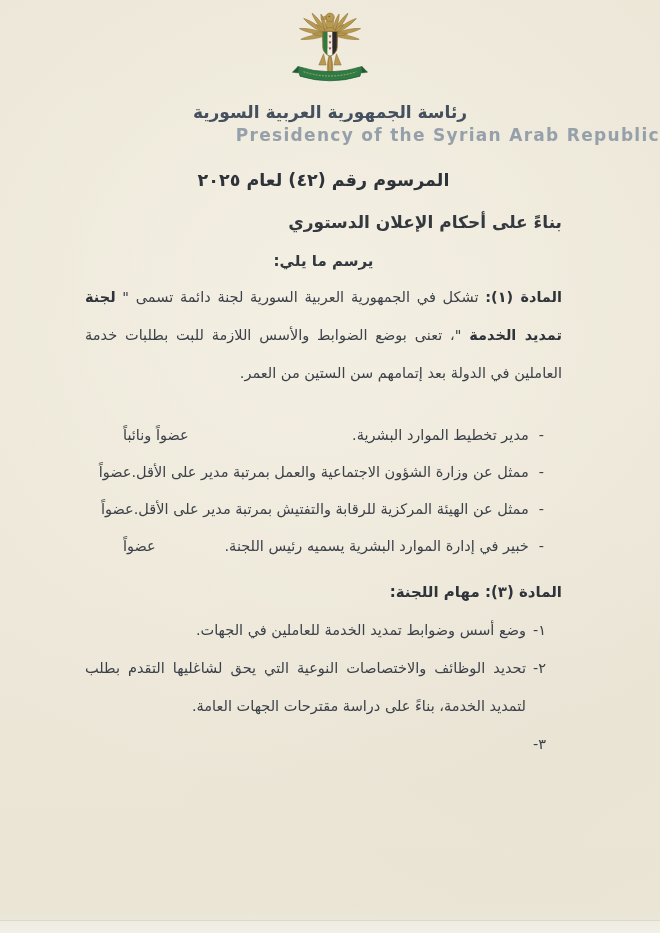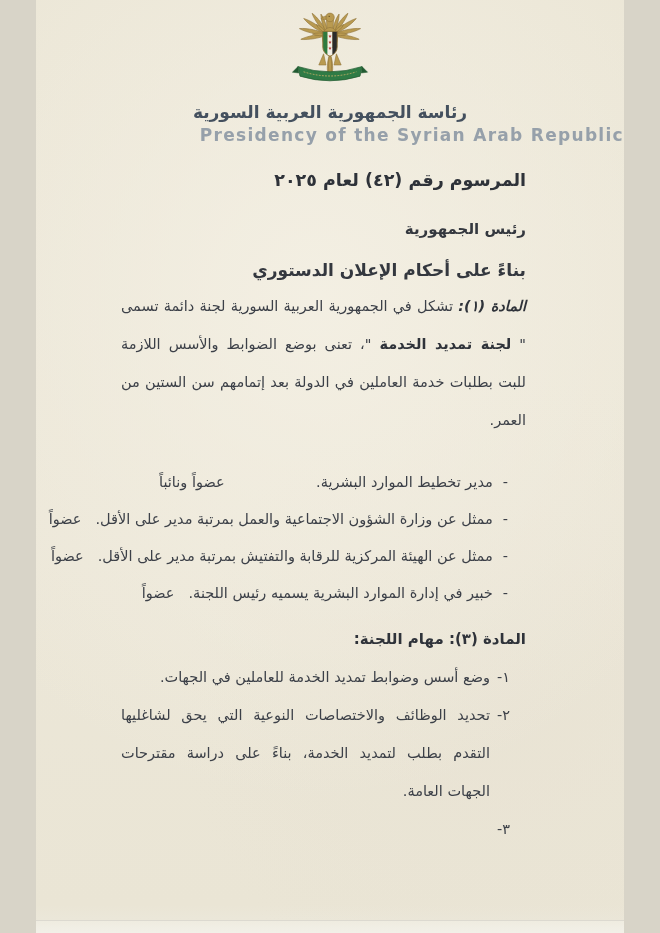--- a/index.html
+++ b/index.html
@@ -1,20 +1,20 @@
 <!DOCTYPE html>
 <html dir="rtl" lang="ar"><head>
 <meta charset="utf-8">
 <style>
   * { margin:0; padding:0; box-sizing:border-box; }
   html,body { background:#d8d4c8; }
   body { font-family:"DejaVu Sans", sans-serif; }
   .page {
     position:relative;
-    width:588px; height:933px;
+    width:660px; height:933px;
     margin:0 auto;
     overflow:hidden;
     background:
       radial-gradient(ellipse 130% 90% at 48% 32%, rgba(244,240,228,0.9) 0%, rgba(236,231,216,0.0) 60%),
       radial-gradient(ellipse 80% 50% at 80% 75%, rgba(232,226,211,0.65) 0%, rgba(236,231,216,0.0) 70%),
       linear-gradient(180deg, #ebe6d6 0%, #ece7d8 60%, #eae5d5 97%, #ece9dd 100%);
     color:#3c4048;
   }
   .bottom-edge {
     position:absolute; left:0; right:0; bottom:0; height:13px;
@@ -30,44 +30,44 @@
     margin-top:7px; text-align:center;
     font-size:17px; font-weight:bold; color:#44505e;
     line-height:24px;
   }
   .org-en {
     margin-top:4px; text-align:right; direction:ltr;
     font-size:17px; letter-spacing:1.3px; color:#96a0aa;
     line-height:15px; font-weight:bold;
   }
   .decree-title {
-    margin-top:25px; text-align:right;
+    margin-top:25px; text-align:center;
     font-size:17.5px; font-weight:bold; color:#2e3239;
     line-height:24px;
   }
   .issuer   { margin-top:26px; font-size:15px; font-weight:bold; color:#34383f; line-height:22px; }
   .basis    { margin-top:19px; font-size:17px; font-weight:bold; color:#34383f; line-height:22px; }
   .intro    { margin-top:17px; font-size:15px; font-weight:bold; color:#34383f; line-height:22px; text-align:center; }
 
   .art1 {
     margin-top:6px; font-size:14.5px; line-height:38px;
     text-align:justify; text-align-last:right; color:#3c4048;
   }
-  .art-label { font-weight:bold; color:#2f333a;font-style:italic; }
+  .art-label { font-weight:bold; color:#2f333a; }
   .bold-inline { font-weight:bold; color:#2f333a; }
 
   .art2-head { margin-top:22px; font-size:14.5px; line-height:22px; }
   .members { margin-top:25px; padding-right:18px; padding-left:38px; }
   .member-row {
     display:flex; justify-content:space-between; align-items:baseline;
     line-height:37px; font-size:14.5px; white-space:nowrap;
   }
   .member-desc { }
   .member-dash { margin-left:10px; }
-  .member-role { text-align:left; margin-right:14px; }
+  .member-role { text-align:left; }
 
   .art3-head { margin-top:16px; font-size:15px; font-weight:bold; color:#2f333a; line-height:22px; }
   .tasks { margin-top:8px; padding-right:16px; }
   .task-row { display:flex; align-items:baseline; font-size:14.5px; line-height:38px; }
   .task-num { margin-left:7px; white-space:nowrap; }
   .task-text { text-align:justify; text-align-last:right; }
 
   .date-line { margin-top:14px; font-size:15px; font-weight:bold; color:#2f333a; line-height:22px; }
 </style>
 </head>
@@ -137,22 +137,22 @@
       </g>
     </svg>
   </div>
 
   <div class="org-ar">رئاسة الجمهورية العربية السورية</div>
   <div class="org-en">Presidency of the Syrian Arab Republic</div>
 
   <div class="content">
     <div class="decree-title">المرسوم رقم (٤٢) لعام ٢٠٢٥</div>
 
-    <div class="issuer">رئيس الجمهورية</div>
     <div class="basis">بناءً على أحكام الإعلان الدستوري</div>
+    <div class="intro">يرسم ما يلي:</div>
 
     <p class="art1"><span class="art-label">المادة (١):</span><span> تشكل في الجمهورية العربية السورية لجنة دائمة تسمى " </span><span class="bold-inline">لجنة تمديد الخدمة</span><span> "، تعنى بوضع الضوابط والأسس اللازمة للبت بطلبات خدمة العاملين في الدولة بعد إتمامهم سن الستين من العمر.</span></p>
 
 
     <div class="members">
       <div class="member-row">
         <span class="member-desc"><span class="member-dash">-</span><span>مدير تخطيط الموارد البشرية.</span></span>
         <span class="member-role">عضواً ونائباً</span>
       </div>
       <div class="member-row">

